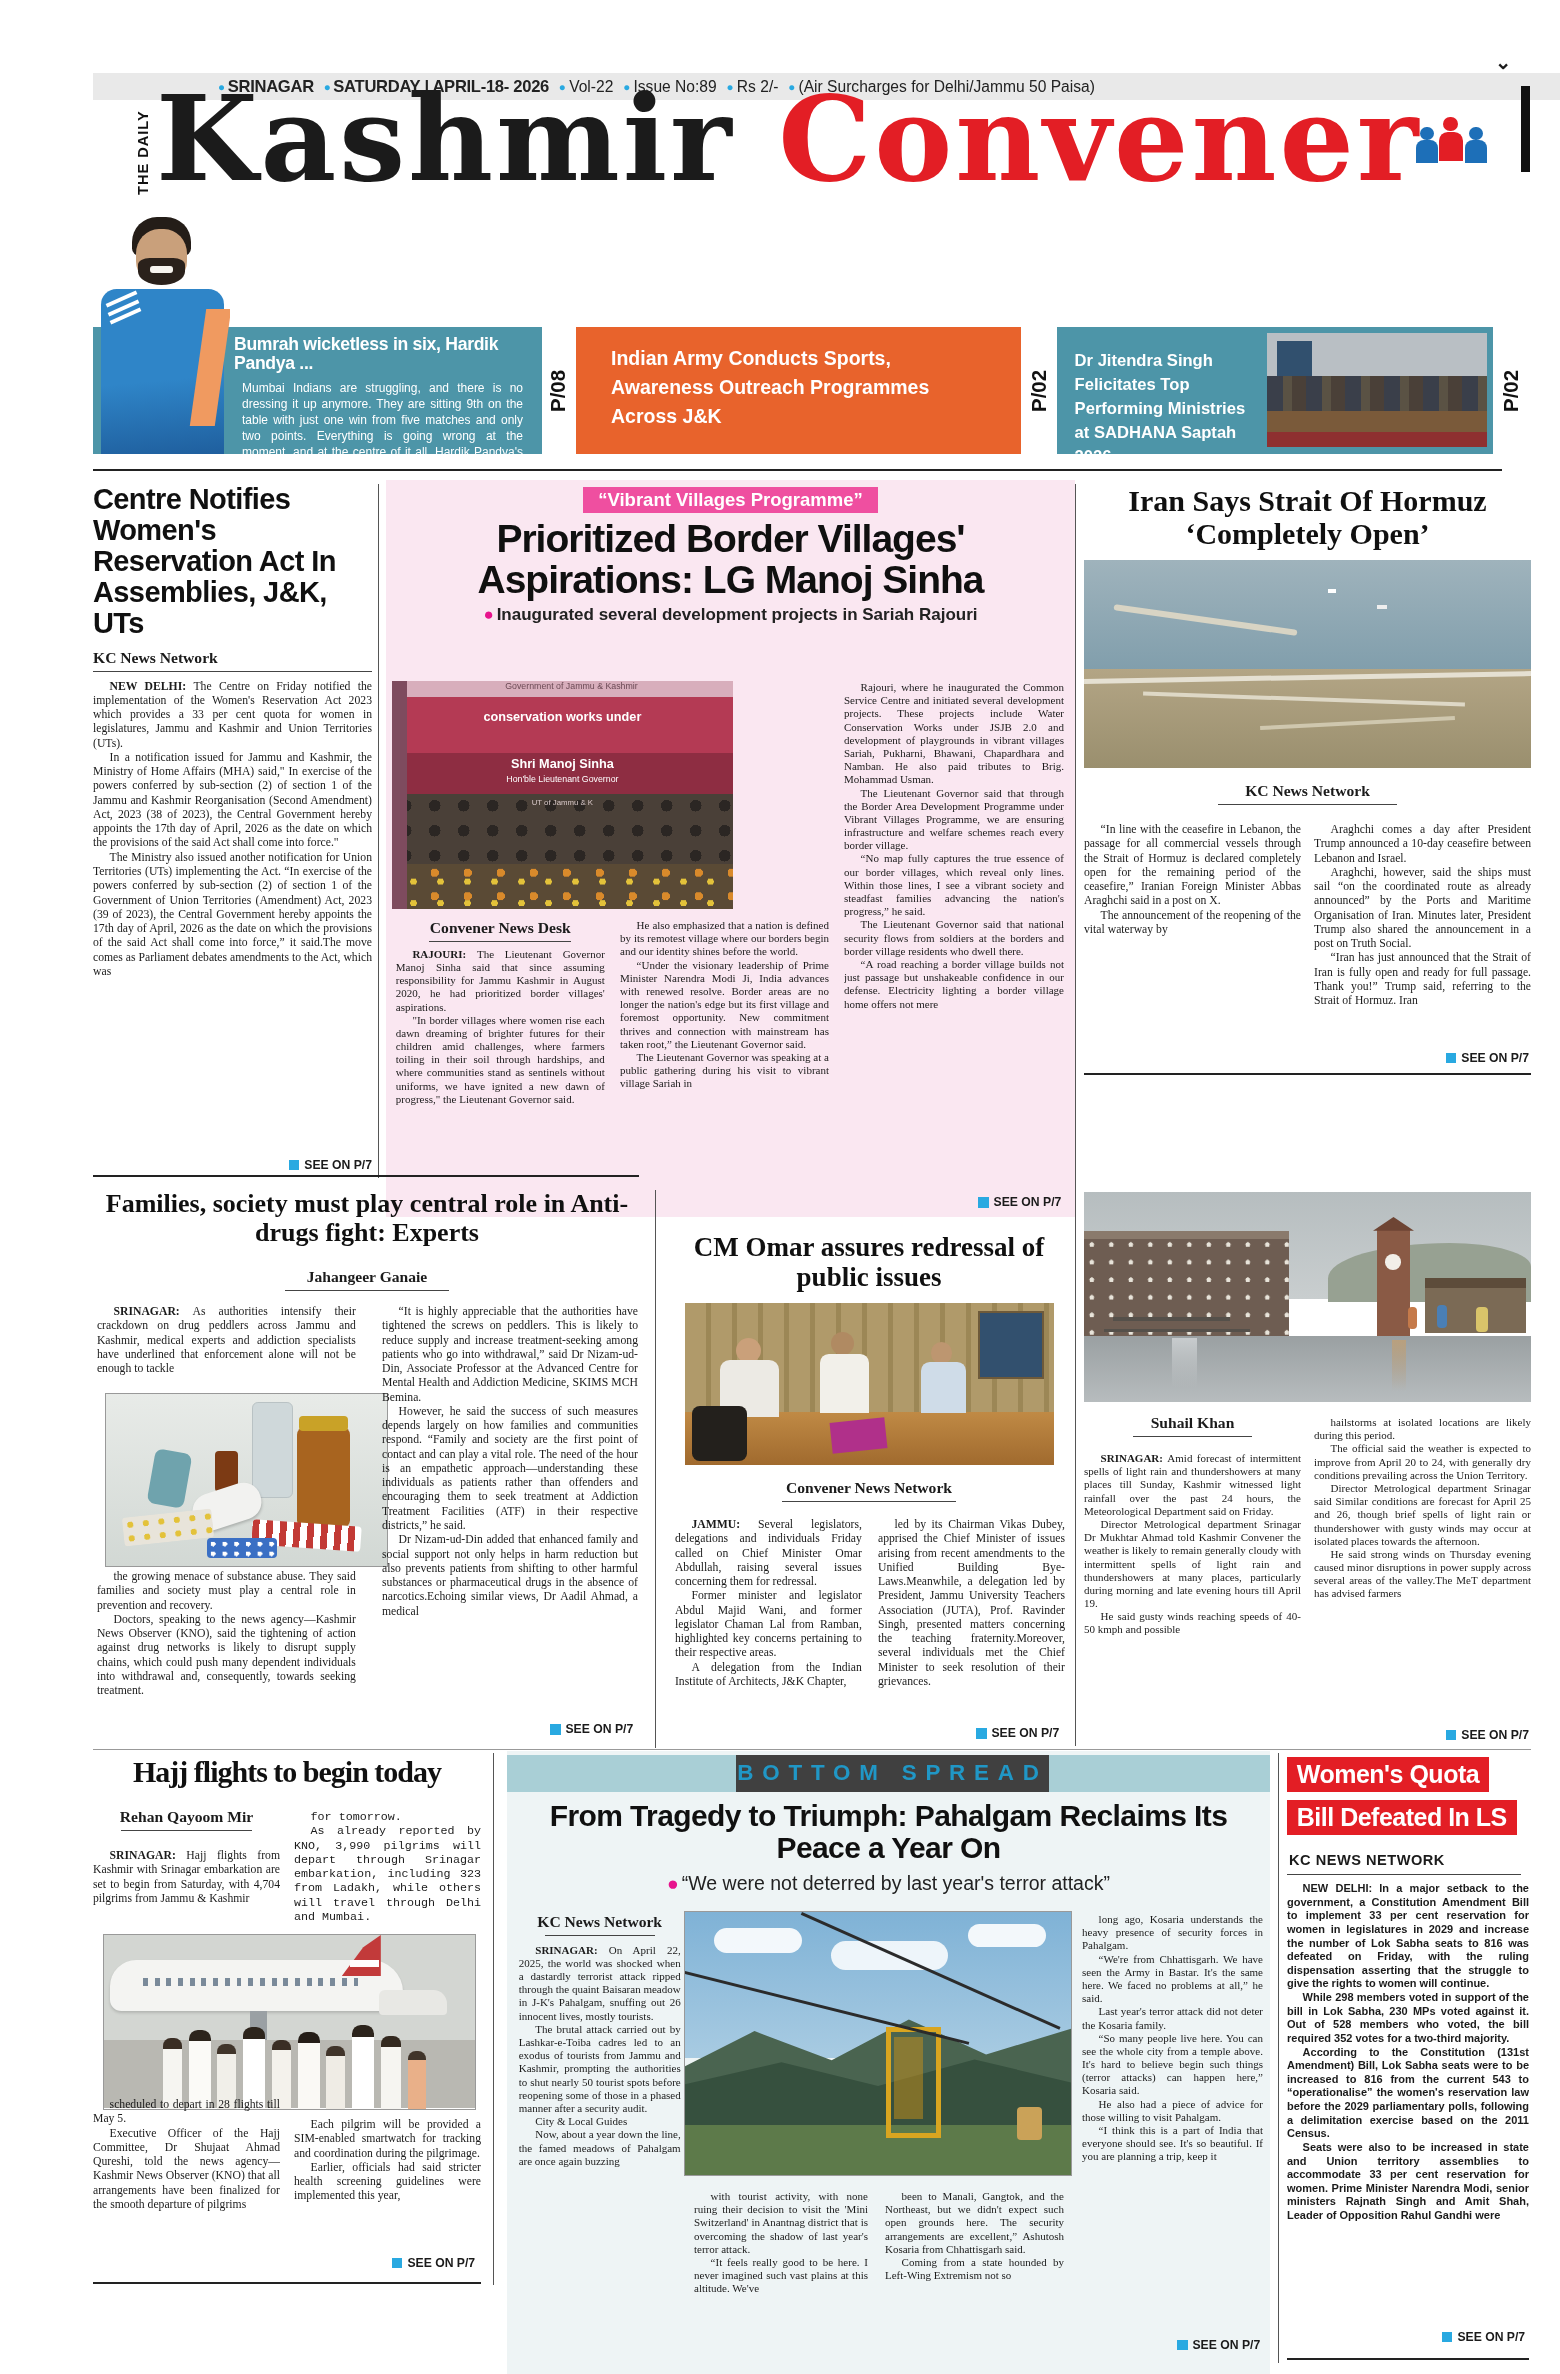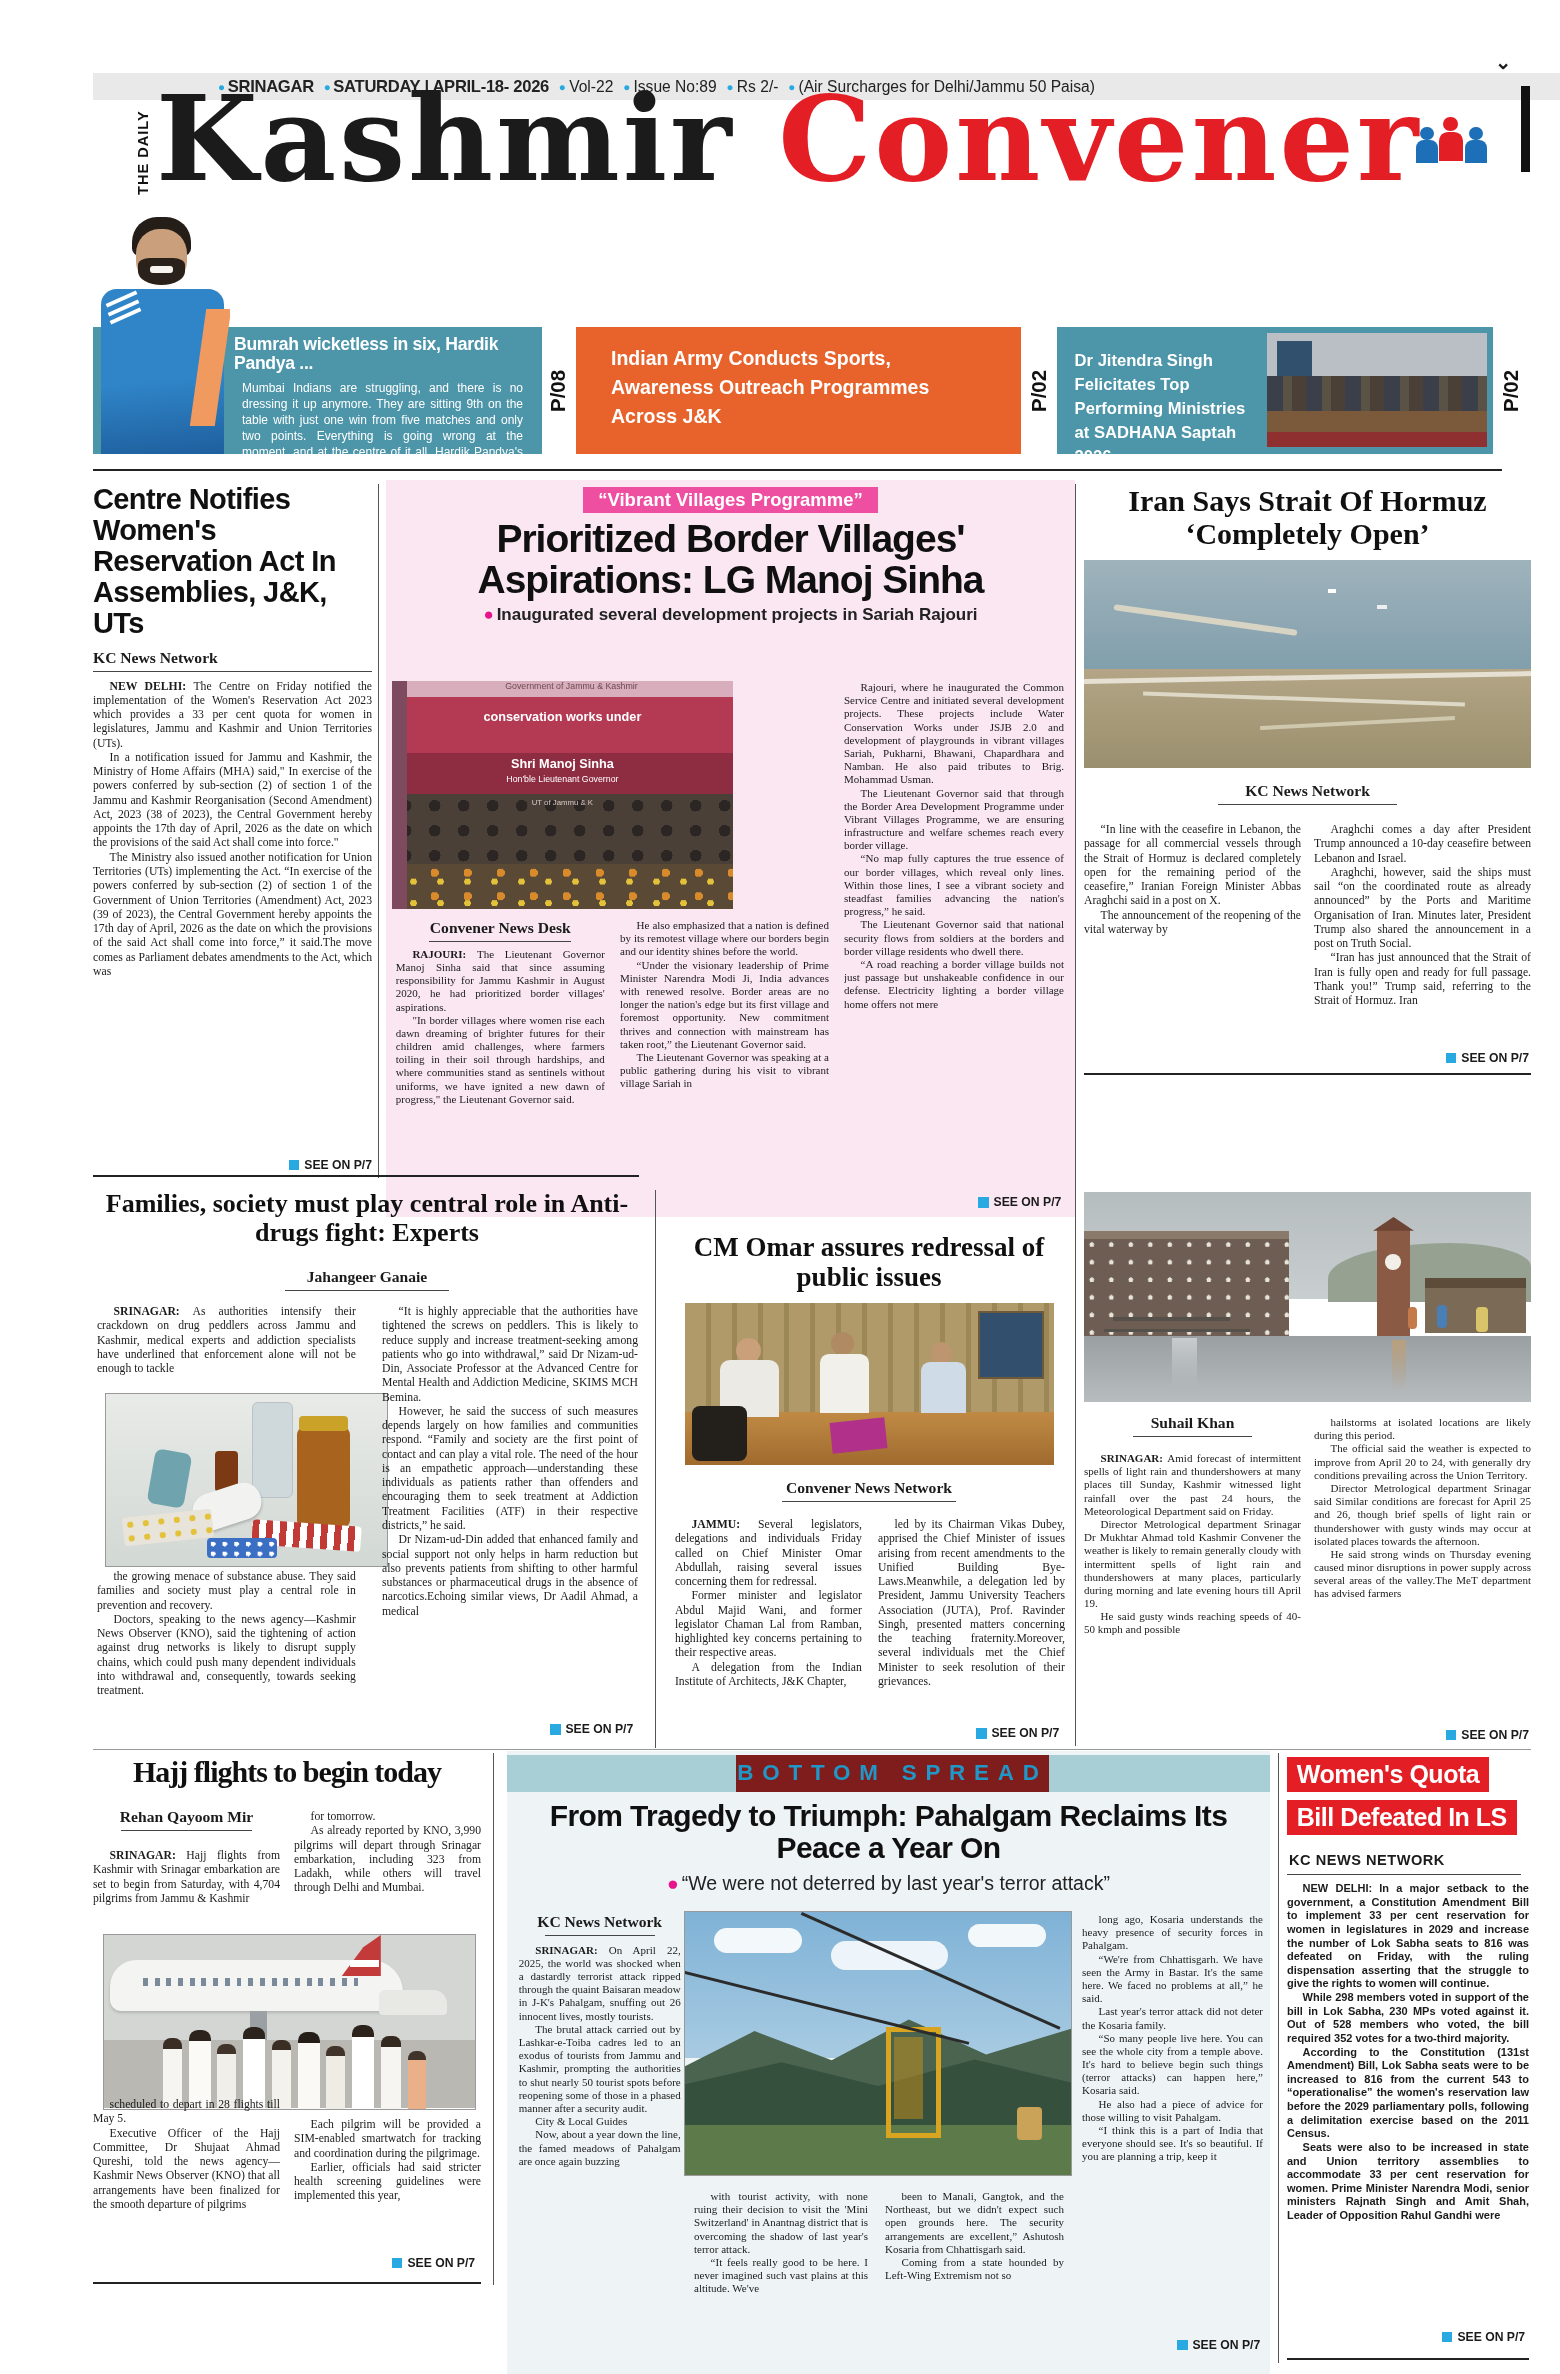--- a/index.html
+++ b/index.html
@@ -38,21 +38,21 @@
   .hline{background:#222;}
   .center{text-align:center;}
   
   .pinkbox{background:#fae7f1;}
   .tag{display:inline-block;background:#ef4fa0;color:#fff;font-weight:700;font-size:18.5px;padding:2px 15.6px;}
   .subhead{font-weight:700;font-size:17px;color:#222;}
   .subhead .dot{color:#e7148d;margin-right:2.9px;}
   
   .spread{background:#eef4f5;}
   .band{background:#a9cfd6;height:37px;}
-  .bandtxt{color:#2097c6;font-weight:700;font-size:22.4px;letter-spacing:8.8px;display:flex;align-items:center;justify-content:center;background:#7f1d1d;height:37px;}
+  .bandtxt{color:#2097c6;font-weight:700;font-size:22.4px;letter-spacing:8.8px;display:flex;align-items:center;justify-content:center;background:#404040;height:37px;}
   
   .redbox{display:inline-block;background:#e31e25;color:#fff;font-weight:700;font-size:25px;letter-spacing:-0.5px;padding:2.9px 9.8px;}
   .sb-byline{font-weight:700;font-size:14.6px;letter-spacing:0.5px;}
   .sb-bd{font-family:"Liberation Sans",sans-serif;font-weight:600;font-size:11px;line-height:1.24;text-align:justify;overflow:hidden;}
   .sb-bd p{margin:0;text-indent:15.6px;}
   
   .photo{overflow:hidden;position:absolute;}
   .ph-cap{position:absolute;color:#fff;text-align:center;width:100%;}
 </style>
 </head>
@@ -314,21 +314,21 @@
   </div>
 
   <div class="abs" style="left:93px;top:1749px;width:1438px;height:1px;background:#999;"></div>
 
   <div class="abs" style="left:93px;top:1755px;width:388px;height:532px;">
     <h2 class="hl-serif center" style="font-size:30px;letter-spacing:-1px;">Hajj flights to begin today</h2>
     <div class="byline abs" style="left:0;top:53px;width:187px;"><span>Rehan Qayoom Mir</span><span class="rule" style="width:70%;"></span></div>
     <div class="bd abs" style="left:0;top:94px;width:187px;height:84px;">
         <p><b>SRINAGAR: </b>Hajj flights from Kashmir with Srinagar embarkation are set to begin from Saturday, with 4,704 pilgrims from Jammu &amp; Kashmir</p>
       </div>
-    <div class="bd abs" style="left:201px;top:55px;width:187px;height:123px;">
+    <div class="bd abs" style="left:201px;top:55px;width:187px;height:123px;font-family:Liberation Mono, monospace;">
         <p>for tomorrow.</p>
         <p>As already reported by KNO, 3,990 pilgrims will depart through Srinagar embarkation, including 323 from Ladakh, while others will travel through Delhi and Mumbai.</p>
       </div>
     <div class="photo" style="left:9.8px;top:179px;width:371px;height:174px;border:1px solid #999;">
       <div class="abs" style="left:0;top:0;width:371px;height:109px;background:#d3d6d2;"></div>
       <div class="abs" style="left:0;top:105px;width:371px;height:68px;background:#b9b8b2;"></div>
       <div class="abs" style="left:5.9px;top:25px;width:293px;height:51px;background:#f4f4f2;border-radius:27px 33px 19.5px 11.7px;box-shadow:0 2px 2.9px rgba(0,0,0,.15);"></div>
       <div class="abs" style="left:39px;top:43px;width:215px;height:7.8px;background:repeating-linear-gradient(90deg,#7a8a9a 0 4.9px,transparent 4.9px 11.7px);"></div>
       <div class="abs" style="left:238px;top:0px;width:39px;height:41px;background:#c23a3a;clip-path:polygon(100% 0,100% 100%,0 100%,55% 30%);"></div>
       <div class="abs" style="left:246px;top:25px;width:29px;height:6.8px;background:#fff;"></div>

